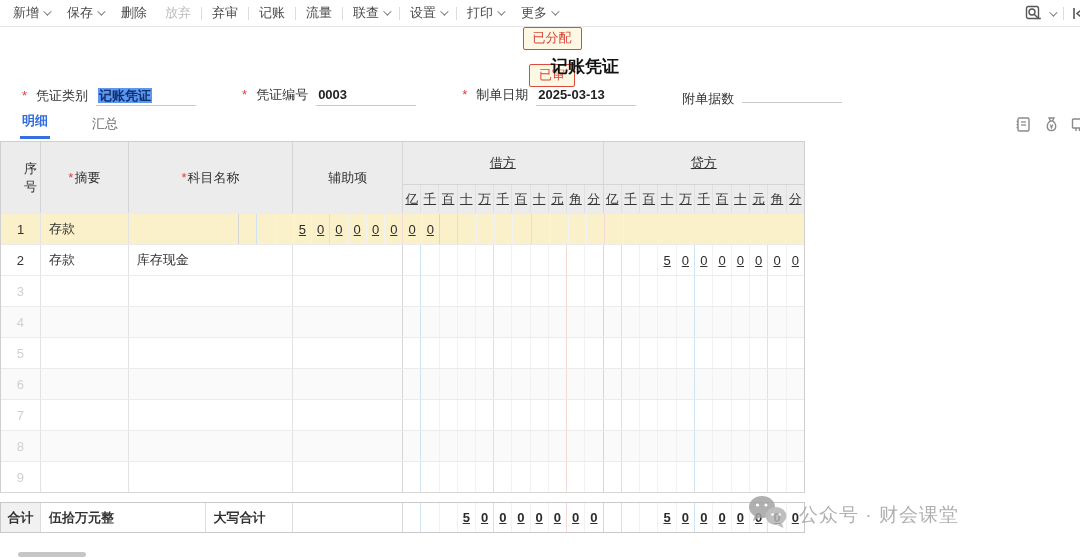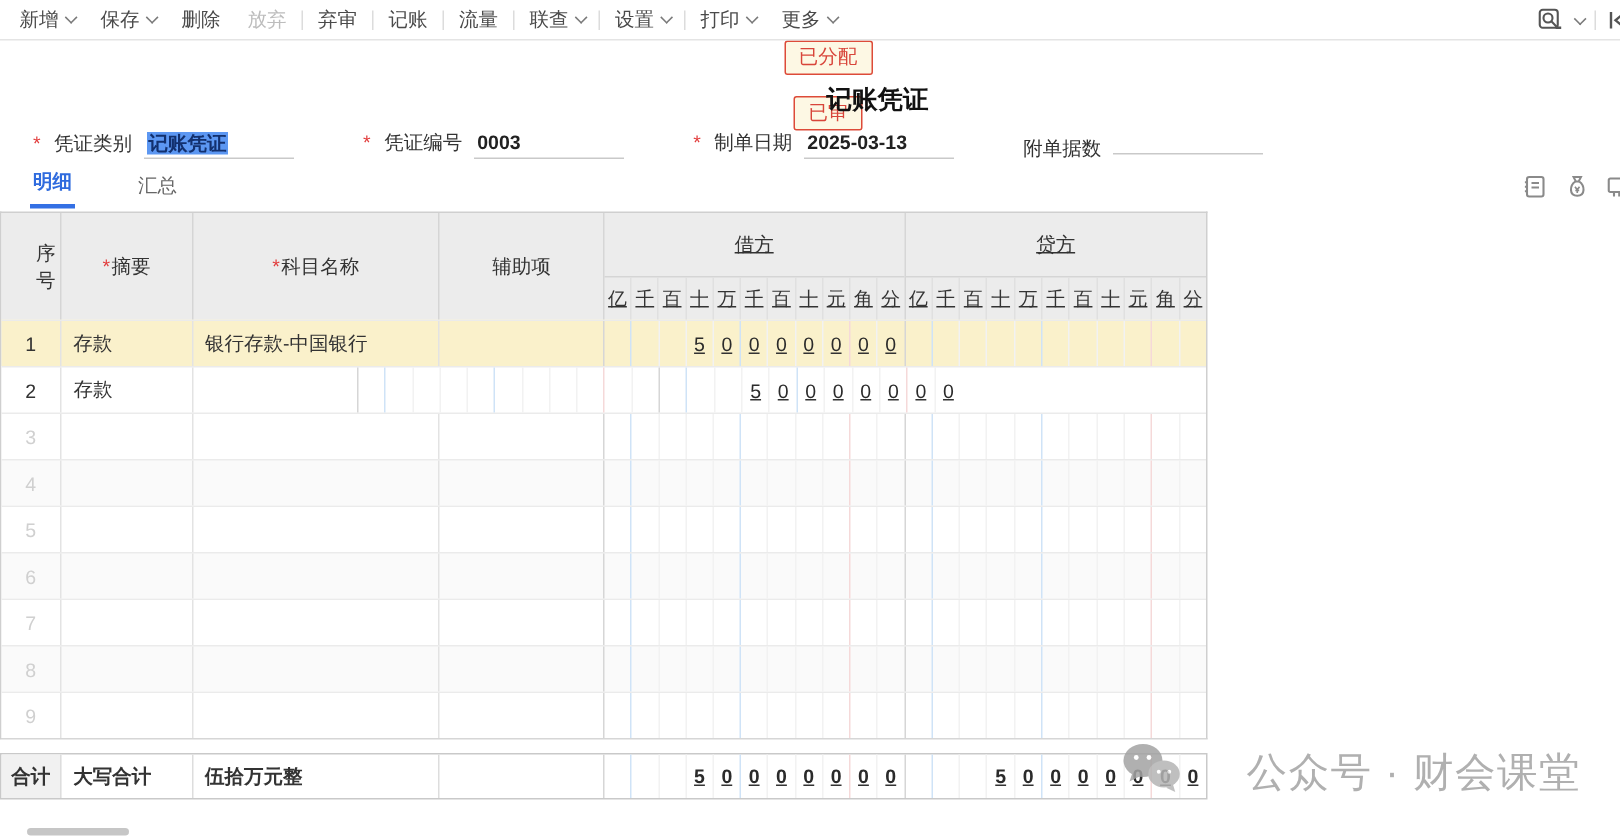--- a/index.html
+++ b/index.html
@@ -83,21 +83,21 @@
   .fseq { background:#f1f1f1; justify-content:center; padding:0;text-align:right; }
   .frow .dc { font-weight:bold; }
 
   
   .scrollthumb { position:absolute; left:18px; bottom:1px; width:68px; height:5px;
     background:#c6c6c6; border-radius:3px; }
 
   
   .watermark { position:absolute; left:745px; top:494px; display:flex; align-items:center; gap:10px;
     color:#a3a3a3; opacity:.85; pointer-events:none; z-index:5; }
-  .wm-text { font-size:27px; letter-spacing:1px;margin-left:32px; }
+  .wm-text { font-size:19px; letter-spacing:1px; }
 </style>
 </head>
 <body>
 
 <div class="app">
 
 
   <div class="toolbar" id="toolbar">
     <div class="tb-item">
         <span>新增</span>
@@ -263,21 +263,20 @@
               <div class="dh">十</div>
               <div class="dh">元</div>
               <div class="dh">角</div>
               <div class="dh">分</div>
             </div>
           </div>
         </div>
         <div class="brow hl">
           <div class="bcell cseq w-seq">1</div>
           <div class="bcell w-sum">存款</div>
-          <div class="bcell w-acct">银行存款-中国银行</div>
           <div class="bcell w-aux gsep"></div>
           <div class="dgroup w-grp gsep">
             <div class="dc d0 bblue"></div>
             <div class="dc d1"></div>
             <div class="dc d2"></div>
             <div class="dc d3">5</div>
             <div class="dc d4 bblue">0</div>
             <div class="dc d5">0</div>
             <div class="dc d6">0</div>
             <div class="dc d7">0</div>
@@ -295,20 +294,21 @@
             <div class="dc d6"></div>
             <div class="dc d7"></div>
             <div class="dc d8 bred"></div>
             <div class="dc d9"></div>
             <div class="dc d10"></div>
           </div>
         </div>
         <div class="brow">
           <div class="bcell cseq w-seq">2</div>
           <div class="bcell w-sum">存款</div>
+          <div class="bcell w-acct">库存现金</div>
           <div class="bcell w-aux gsep"></div>
           <div class="dgroup w-grp gsep">
             <div class="dc d0 bblue"></div>
             <div class="dc d1"></div>
             <div class="dc d2"></div>
             <div class="dc d3"></div>
             <div class="dc d4 bblue"></div>
             <div class="dc d5"></div>
             <div class="dc d6"></div>
             <div class="dc d7"></div>
@@ -550,22 +550,22 @@
             <div class="dc d6"></div>
             <div class="dc d7"></div>
             <div class="dc d8 bred"></div>
             <div class="dc d9"></div>
             <div class="dc d10"></div>
           </div>
         </div>
       </div>
     <div class="frow" id="frow">
         <div class="bcell cseq fseq w-seq">合计</div>
+        <div class="bcell w-acct">伍拾万元整</div>
         <div class="bcell w-sum">大写合计</div>
-        <div class="bcell w-acct">伍拾万元整</div>
         <div class="bcell w-aux gsep"></div>
         <div class="dgroup w-grp gsep">
           <div class="dc d0 bblue"></div>
           <div class="dc d1"></div>
           <div class="dc d2"></div>
           <div class="dc d3">5</div>
           <div class="dc d4 bblue">0</div>
           <div class="dc d5">0</div>
           <div class="dc d6">0</div>
           <div class="dc d7">0</div>

